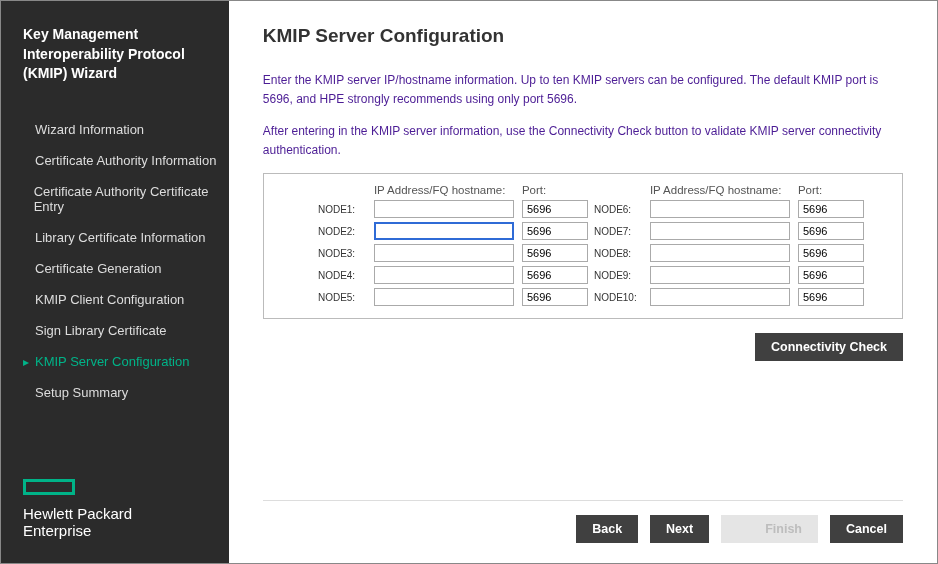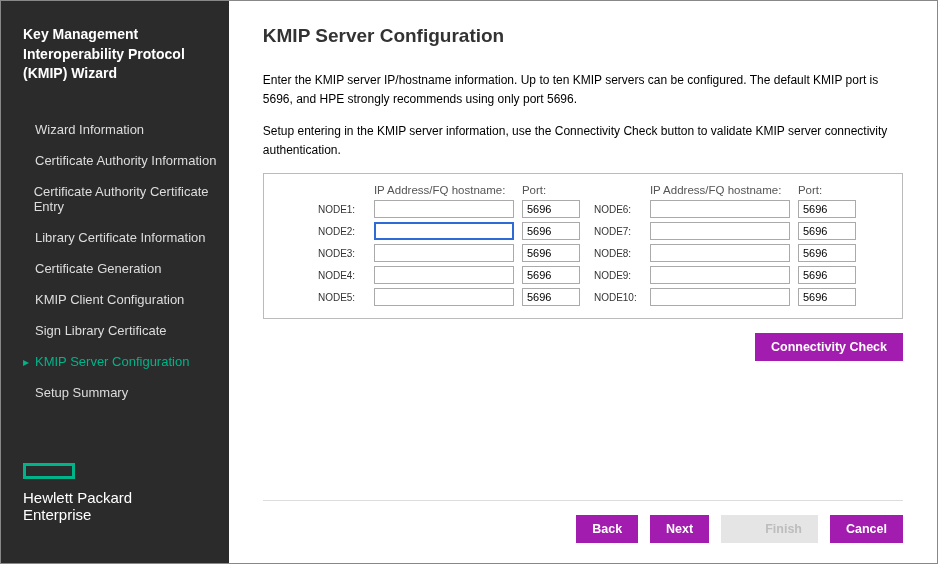--- a/index.html
+++ b/index.html
@@ -5,37 +5,37 @@
   * { box-sizing: border-box; margin: 0; padding: 0; }
   html, body { width: 938px; height: 564px; font-family: Arial, Helvetica, sans-serif; overflow: hidden; }
   .wizard { display: flex; width: 938px; height: 564px; border: 1px solid #888; }
   .sidebar { width: 332px; background: #2b2b2b; color: #fff; display: flex; flex-direction: column; gap: 8px; }
   .sidebar-title { padding: 24px 22px 0 22px; font-size: 14px; font-weight: bold; line-height: 1.4; }
   .sidebar-nav { flex: 1 1 auto; padding: 22px 0 0 0; }
   .sidebar-item { display: flex; align-items: center; padding: 8px 10px 8px 22px; font-size: 13px; color: #ddd; cursor: pointer; }
   .sidebar-item .arrow { width: 12px; display: inline-block; }
   .sidebar-item.active { color: #00b388; }
   .sidebar-item.active .arrow::before { content: "▸"; color:#00b388; font-size:12px; margin-right:4px;}
-  .brand { padding: 0 22px 40px 22px; }
+  .brand { padding: 0 22px 24px 22px; }
   .brand-bar { width: 52px; height: 16px; border: 3px solid #00b388; margin-bottom: 10px; }
   .brand-text { color: #fff; font-size: 15px; line-height: 1.15; }
   .main { flex: 1 1 auto; background: #fff; display: flex; flex-direction: column; padding: 24px 34px 20px 34px; }
   .page-title { font-size: 19px; font-weight: bold; color: #333; margin-bottom: 24px; }
-  .para { font-size: 12px; color: #000000; line-height: 1.55; margin-bottom: 14px; }
+  .para { font-size: 12px; color: #4c1d95; line-height: 1.55; margin-bottom: 14px; }
   .node-box { border: 1px solid #bbb; padding: 10px 12px 12px 12px; }
   .node-columns { display: flex; gap: 22px; justify-content: center; }
   .node-col { display: grid; grid-template-columns: 48px 140px 50px; row-gap: 4px; column-gap: 8px; align-items: center; }
   .col-head { font-size: 11.5px; color: #555; }
   .node-label { font-size: 10px; font-weight: normal; color: #333; text-align: left; }
   .node-input { height: 18px; border: 1px solid #aaa; font-size: 11px; padding: 1px 4px; width: 100%; }
-  .node-input.port { width: 58px; }
+  .node-input.port { width: 66px; }
   .node-input.focused { border: 2px solid #2f6bd6; }
   .conn-row { display: flex; justify-content: flex-end; margin-top: 14px; }
   .btn { display: inline-flex; align-items: center; justify-content: center; font-size: 12.5px; font-weight: bold; padding: 7px 16px; border: none; cursor: pointer; }
-  .btn.primary { background: #a21caf; color: #fff; }
+  .btn.primary { background: #404040; color: #fff; }
   .btn.disabled { background: #e5e5e5; color: #bdbdbd; cursor: default; padding-left: 44px; }
   .footer { margin-top: auto; border-top: 1px solid #ddd; padding-top: 14px; display: flex; justify-content: flex-end; gap: 12px; }
 </style>
 </head>
 <body>
 
 <div class="wizard">
 
   <div class="sidebar">
     <div class="sidebar-title">
@@ -85,21 +85,21 @@
       <div class="brand-text">
         <span>Hewlett Packard</span><br>
         <span>Enterprise</span>
       </div>
     </div>
   </div>
 
   <div class="main">
     <div class="page-title">KMIP Server Configuration</div>
     <div class="para">Enter the KMIP server IP/hostname information. Up to ten KMIP servers can be configured. The default KMIP port is 5696, and HPE strongly recommends using only port 5696.</div>
-    <div class="para">Setup entering in the KMIP server information, use the Connectivity Check button to validate KMIP server connectivity authentication.</div>
+    <div class="para">After entering in the KMIP server information, use the Connectivity Check button to validate KMIP server connectivity authentication.</div>
 
     <div class="node-box">
       <div class="node-columns">
         <div class="node-col">
           <span></span>
           <span class="col-head">IP Address/FQ hostname:</span>
           <span class="col-head">Port:</span>
 
           <span class="node-label">NODE1:</span>
           <input class="node-input" value="" style="">

